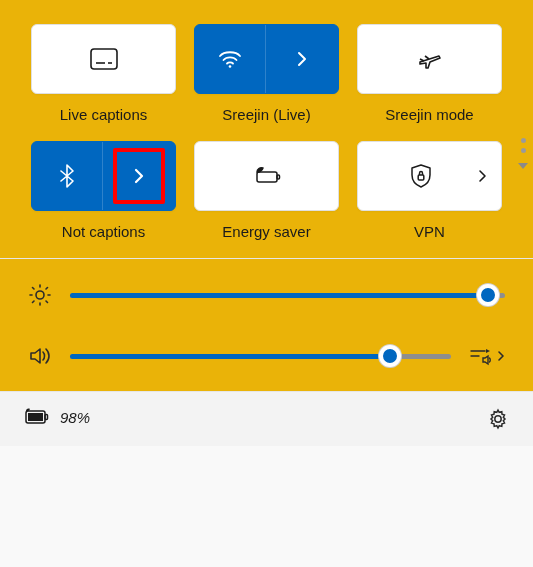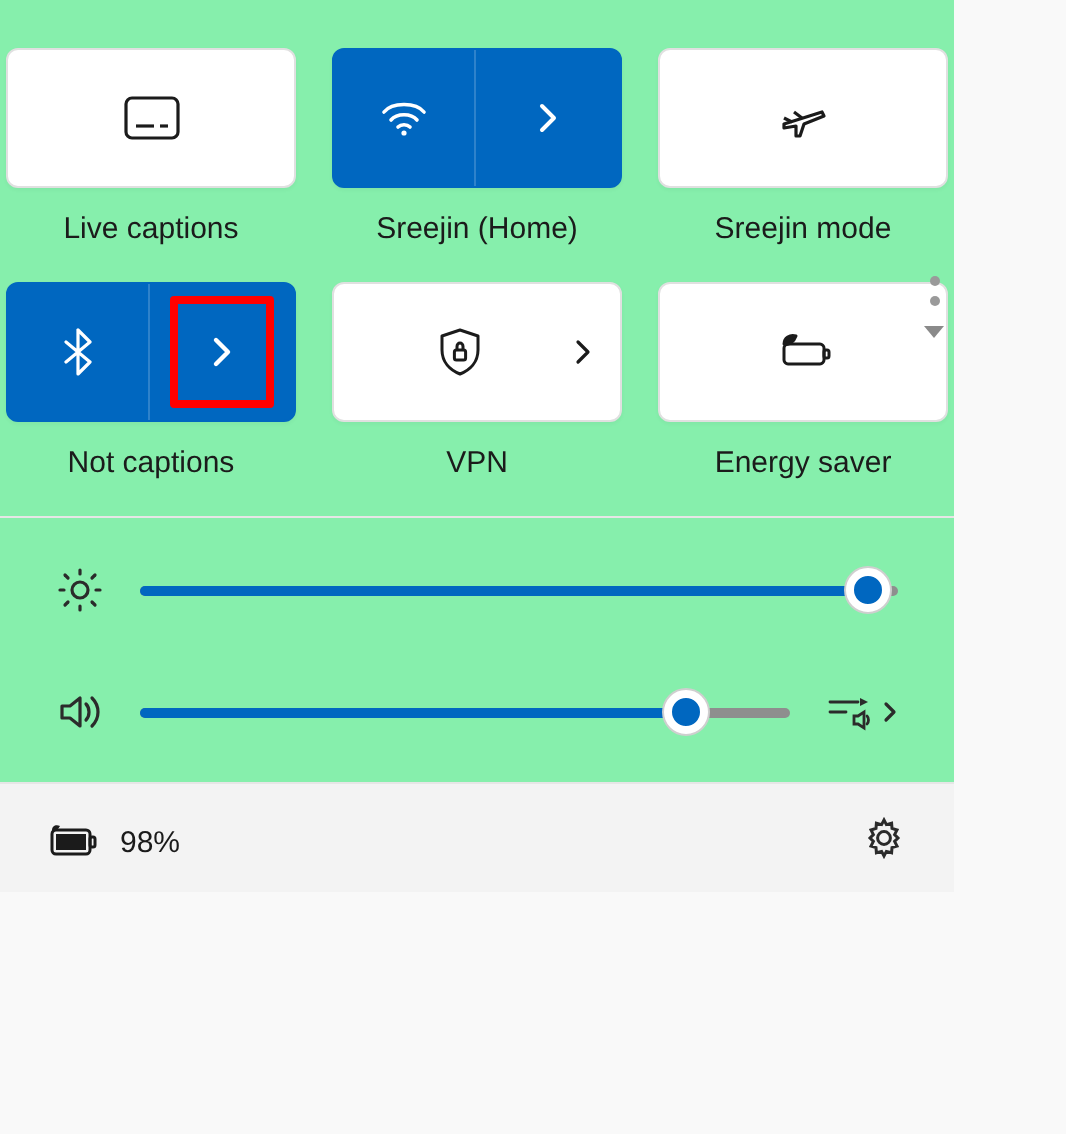--- a/index.html
+++ b/index.html
@@ -4,22 +4,22 @@
 <style>
   * { box-sizing: border-box; }
   body {
     margin: 0;
     font-family: "Segoe UI", -apple-system, sans-serif;
     background: #f9f9f9;
     color: #1b1b1b;
     width: 533px;
   }
   .panel {
-    width: 477px;
-    background: #86efac;
+    width: 533px;
+    background: #eab308;
   }
   .tiles-area {
     padding: 24px 28px 18px;
     border-bottom: 1px solid #e6e6e6;
     position: relative;
   }
   .tile-grid {
     display: grid;
     grid-template-columns: repeat(3, 145px);
     gap: 18px 18px;
@@ -140,24 +140,25 @@
     transform:translate(-50%,-50%);
   }
   .slider-extra {
     display:flex;
     align-items:center;
     gap:4px;
   }
   
   .footer {
     display:flex;
-    align-items:flex-end;
+    align-items:flex-start;
     justify-content:space-between;
     padding:16px 24px;
     background:#f3f3f3;
+    font-style:italic;
   }
   .battery-group {
     display:flex;
     align-items:center;
     gap:10px;
   }
   .battery-text {
     font-size:15px;
     color:#1b1b1b;
   }
@@ -198,21 +199,21 @@
             </span>
           </div>
           <div class="chev-area">
             <span>
               <svg width="12" height="18" viewBox="0 0 12 18" fill="none" stroke="#fff" stroke-width="2" stroke-linecap="round" stroke-linejoin="round">
                 <polyline points="3,3 9,9 3,15"></polyline>
               </svg>
             </span>
           </div>
         </div>
-        <div class="tile-label">Sreejin (Home)</div>
+        <div class="tile-label">Sreejin (Live)</div>
       </div>
 
       <div class="tile">
         <div class="tile-button">
           <span>
             <svg width="26" height="22" viewBox="0 0 26 22" fill="none" stroke="#1b1b1b" stroke-width="1.6" stroke-linejoin="round">
               <path d="M3 14 L22 8 L23 10 L13 14 L11 20 L9 20 L9 15 L3 16 Z"></path>
               <path d="M3 11 L7 13"></path>
               <path d="M8 8 L12 11"></path>
             </svg>
@@ -237,47 +238,47 @@
               </svg>
             </span>
             <div class="highlight-red"></div>
           </div>
         </div>
         <div class="tile-label">Not captions</div>
       </div>
 
       <div class="tile">
         <div class="tile-button">
+          <span>
+            <svg width="28" height="20" viewBox="0 0 28 20" fill="none" stroke="#1b1b1b" stroke-width="1.5" stroke-linejoin="round">
+              <path d="M6 6 H22 C23 6 24 7 24 8 V14 C24 15 23 16 22 16 H6 C5 16 4 15 4 14 V8 C4 7 5 6 6 6 Z"></path>
+              <rect x="24" y="9" width="2.5" height="4" rx="1"></rect>
+              <path d="M4 6 C4 3 7 1 10 2 C9 5 6 7 4 6 Z" fill="#1b1b1b"></path>
+            </svg>
+          </span>
+        </div>
+        <div class="tile-label">Energy saver</div>
+      </div>
+
+      <div class="tile">
+        <div class="tile-button">
           <span style="margin-right:18px;">
             <svg width="22" height="24" viewBox="0 0 22 24" fill="none" stroke="#1b1b1b" stroke-width="1.5" stroke-linejoin="round">
               <path d="M11 1 L20 4 V11 C20 17 16 21 11 23 C6 21 2 17 2 11 V4 Z"></path>
               <rect x="8.2" y="11" width="5.6" height="5" rx="1"></rect>
               <path d="M9.5 11 V9.2 C9.5 8.2 10.2 7.5 11 7.5 C11.8 7.5 12.5 8.2 12.5 9.2 V11"></path>
             </svg>
           </span>
           <span class="inline-chevron">
             <svg width="9" height="14" viewBox="0 0 9 14" fill="none" stroke="#1b1b1b" stroke-width="1.6" stroke-linecap="round" stroke-linejoin="round">
               <polyline points="2,2 7,7 2,12"></polyline>
             </svg>
           </span>
         </div>
         <div class="tile-label">VPN</div>
-      </div>
-
-      <div class="tile">
-        <div class="tile-button">
-          <span>
-            <svg width="28" height="20" viewBox="0 0 28 20" fill="none" stroke="#1b1b1b" stroke-width="1.5" stroke-linejoin="round">
-              <path d="M6 6 H22 C23 6 24 7 24 8 V14 C24 15 23 16 22 16 H6 C5 16 4 15 4 14 V8 C4 7 5 6 6 6 Z"></path>
-              <rect x="24" y="9" width="2.5" height="4" rx="1"></rect>
-              <path d="M4 6 C4 3 7 1 10 2 C9 5 6 7 4 6 Z" fill="#1b1b1b"></path>
-            </svg>
-          </span>
-        </div>
-        <div class="tile-label">Energy saver</div>
       </div>
 
     </div>
 
     <div class="side-indicators">
       <div class="dot"></div>
       <div class="dot"></div>
       <span class="caret-down">
         <svg width="12" height="8" viewBox="0 0 12 8">
             <polygon points="1,1 11,1 6,7" fill="#8a8a8a"></polygon>

